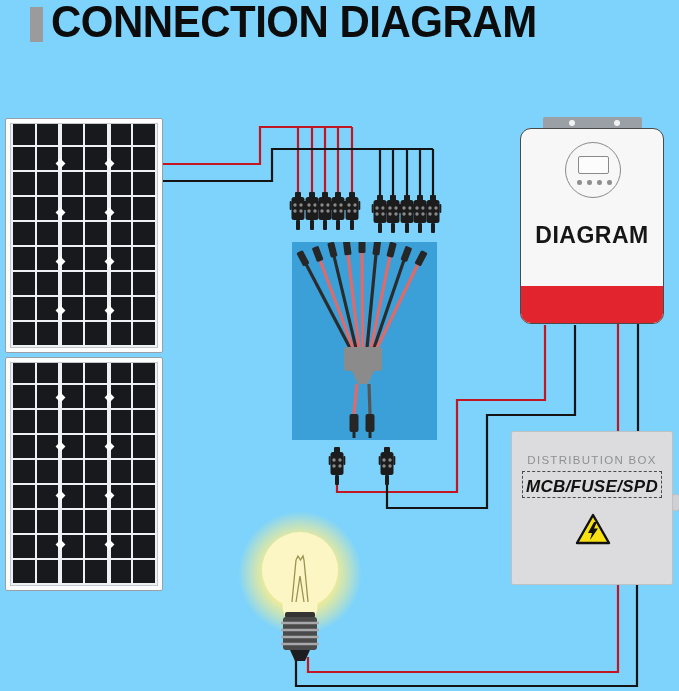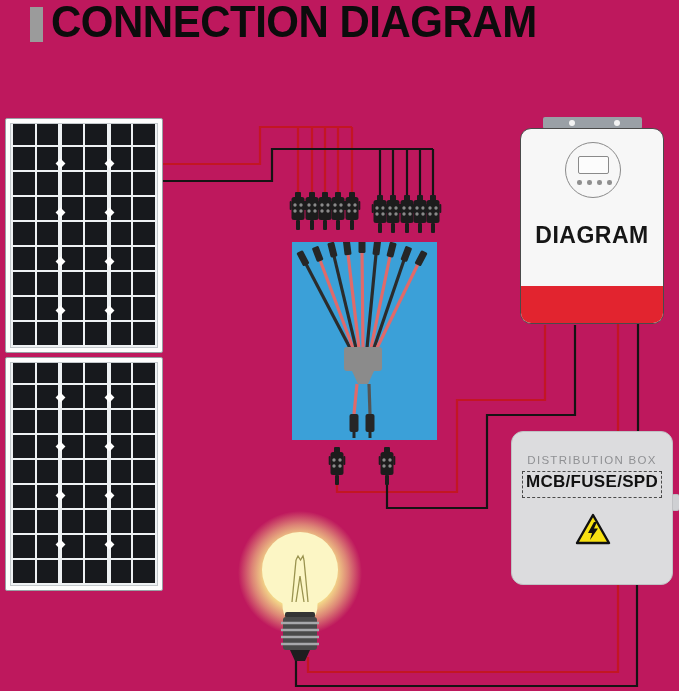--- a/index.html
+++ b/index.html
@@ -1,17 +1,17 @@
 <!DOCTYPE html>
 <html style="--title-bar: #9b9b9b; --wire-red: #c31623; --wire-black: #141414; --inverter-red: #e2242f; --photo-blue: #3ba0d8; --box-gray: #dcdcde; --warning-yellow: #f8e112; --panel-cell: #17191d; --bulb-glow: #faee8e;"><head>
 <meta charset="utf-8">
 <style>
   html,body{margin:0;padding:0;background:#ffffff;}
   .canvas{
-    position:relative;width:679px;height:691px;background:#be185d;overflow:hidden;
+    position:relative;width:679px;height:691px;background:#7dd3fc;overflow:hidden;
     font-family:"Liberation Sans",sans-serif;
   }
   
   .title-row{position:absolute;left:0;top:0;width:679px;height:48px;}
   .title-bar{position:absolute;left:30px;top:7px;width:13px;height:35px;background:var(--title-bar,#9b9b9b);}
   .title-text{
     position:absolute;left:51px;top:-2px;height:48px;display:flex;align-items:center;
     font-size:42px;font-weight:700;letter-spacing:-0.5px;color:#0c0c0c;white-space:nowrap;
     transform:scaleY(1.04);
   }
@@ -43,25 +43,25 @@
   .inverter-bracket .hole{position:absolute;top:3px;width:6px;height:6px;border-radius:50%;background:#f2f2f2;}
   .inv-circle{position:absolute;left:44px;top:13px;width:54px;height:54px;border:1.3px solid #8a8a8a;border-radius:50%;}
   .inv-display{position:absolute;left:12px;top:13px;width:29px;height:16px;border:1.3px solid #8a8a8a;border-radius:2px;background:#fcfcfc;}
   .inv-dots{position:absolute;left:11px;top:37px;display:flex;gap:5.5px;}
   .inv-dots i{width:4.5px;height:4.5px;border-radius:50%;background:#8f8f8f;}
   .inv-label{position:absolute;left:0;right:0;top:93px;text-align:center;
     font-size:23px;font-weight:700;letter-spacing:0.5px;color:#161616;}
   .inv-red{position:absolute;left:0;right:0;bottom:0;height:37px;background:var(--inverter-red,#e2242f);}
   
   .dist-box{position:absolute;left:511px;top:431px;width:162px;height:154px;
-    background:var(--box-gray,#dcdcde);border:1px solid #c0c1c4;border-radius:12px;box-sizing:border-box;}
+    background:var(--box-gray,#dcdcde);border:1px solid #c0c1c4;border-radius:2px;box-sizing:border-box;}
   .dist-tab{position:absolute;left:671px;top:494px;width:7px;height:15px;background:#cfd0d3;border:1px solid #bdbec1;border-radius:3px;}
   .dist-title{margin-top:22px;text-align:center;font-size:11.5px;letter-spacing:1.3px;color:#8f9093;}
   .dist-dashed{margin:5px 10px 0 10px;border:1.3px dashed #4a4a4a;height:25px;
-    display:flex;align-items:flex-start;justify-content:center;}
+    display:flex;align-items:flex-end;justify-content:center;font-style:italic;}
   .dist-sub{font-size:17px;font-weight:700;color:#111;letter-spacing:0.3px;}
   .dist-warning{position:absolute;left:63px;top:81px;}
   
   .comp{position:absolute;}
 </style>
 </head>
 <body>
 
 <div class="canvas">
 

